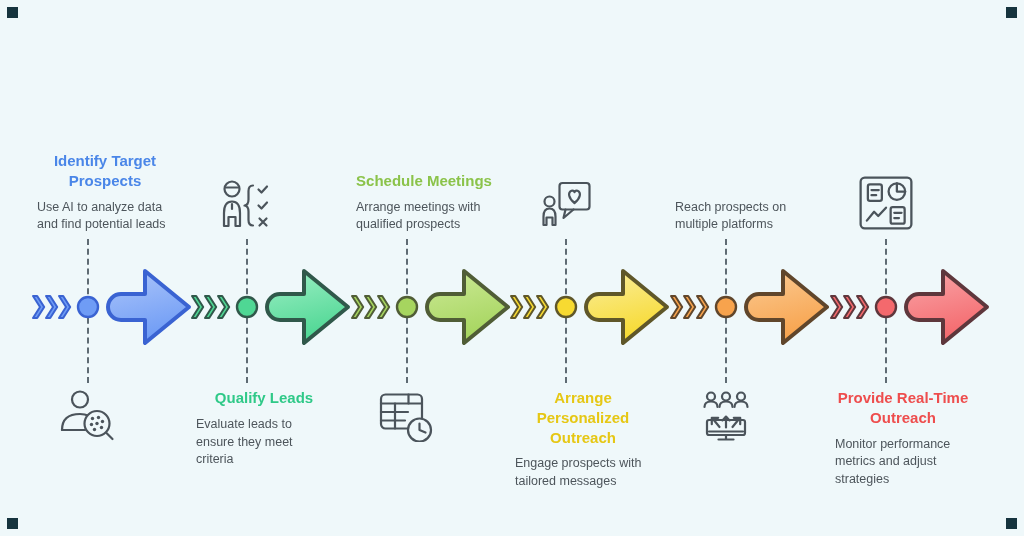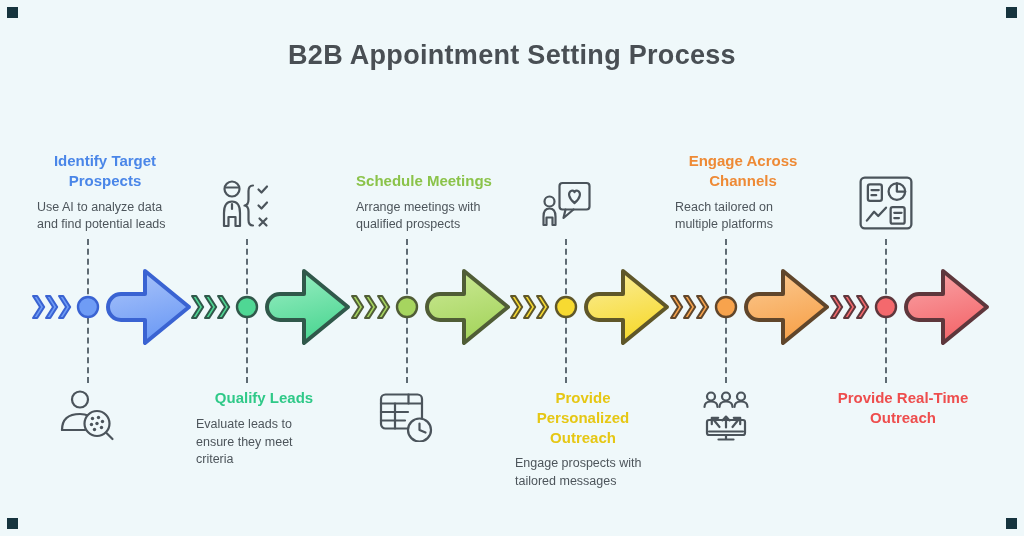--- a/index.html
+++ b/index.html
@@ -71,21 +71,20 @@
 </head>
 <body>
 
 <div class="stage" style="--bg: #eff8fa; --title: #494f54; --desc: #4d555b; --dash: #5f6b73; --icon: #4b545b; --corner: #16343e;">
 
   <div class="corner tl"></div>
   <div class="corner tr"></div>
   <div class="corner bl"></div>
   <div class="corner br"></div>
 
-  <h1 class="main-title">B2B Appointment Setting Process</h1>
 
   <div class="col" style="left: 3px; --main: #6f9cf5; --light: #adc6fa; --stroke: #3a63d2; --tcolor: #4a86e8;">
     <div class="zone top">
       <div class="textblock">
         <div class="step-title">Identify Target Prospects</div>
         <div class="step-desc">Use AI to analyze data and find potential leads</div>
       </div>
     </div>
     <div class="dash"></div>
     <svg class="flow" width="170" height="110" viewBox="0 0 170 110">
@@ -208,31 +207,30 @@
           </linearGradient>
         </defs>
       <path class="chev" transform="translate(30 44)" d="M0 0 h4.2 l7 11 l-7 11 H0 l7 -11 Z"></path>
       <path class="chev" transform="translate(43 44)" d="M0 0 h4.2 l7 11 l-7 11 H0 l7 -11 Z"></path>
       <path class="chev" transform="translate(56 44)" d="M0 0 h4.2 l7 11 l-7 11 H0 l7 -11 Z"></path>
       <circle class="node" cx="85" cy="55" r="10"></circle>
       <path class="arrow" fill="url(#g3)" d="M118 42 H142 V19 L186 55 L142 91 V68 H118 A13 13 0 0 1 118 42 Z"></path>
     </svg>
     <div class="zone bottom">
       <div class="textblock">
-        <div class="step-title">Provide Personalized Outreach</div>
+        <div class="step-title">Arrange Personalized Outreach</div>
         <div class="step-desc">Engage prospects with tailored messages</div>
       </div>
     </div>
   </div>
 
   <div class="col" style="left: 641px; --main: #f7a34d; --light: #fbcb94; --stroke: #60462b; --tcolor: #ee8a35;">
     <div class="zone top">
       <div class="textblock">
-        <div class="step-title">Engage Across Channels</div>
-        <div class="step-desc">Reach tailored on multiple platforms</div>
+        <div class="step-desc">Reach prospects on multiple platforms</div>
       </div>
     </div>
     <div class="dash"></div>
     <svg class="flow" width="170" height="110" viewBox="0 0 170 110">
       <defs>
           <linearGradient id="g4" x1="0" y1="0" x2="0.3" y2="1">
             <stop offset="0" class="stop-light"></stop>
             <stop offset="1" class="stop-main"></stop>
           </linearGradient>
         </defs>
@@ -289,17 +287,18 @@
         </defs>
       <path class="chev" transform="translate(30 44)" d="M0 0 h4.2 l7 11 l-7 11 H0 l7 -11 Z"></path>
       <path class="chev" transform="translate(43 44)" d="M0 0 h4.2 l7 11 l-7 11 H0 l7 -11 Z"></path>
       <path class="chev" transform="translate(56 44)" d="M0 0 h4.2 l7 11 l-7 11 H0 l7 -11 Z"></path>
       <circle class="node" cx="85" cy="55" r="10"></circle>
       <path class="arrow" fill="url(#g5)" d="M118 42 H142 V19 L186 55 L142 91 V68 H118 A13 13 0 0 1 118 42 Z"></path>
     </svg>
     <div class="zone bottom">
       <div class="textblock">
         <div class="step-title">Provide Real-Time Outreach</div>
+        <div class="step-desc">Monitor performance metrics and adjust strategies</div>
       </div>
     </div>
   </div>
 
 </div>
 
 </body></html>

